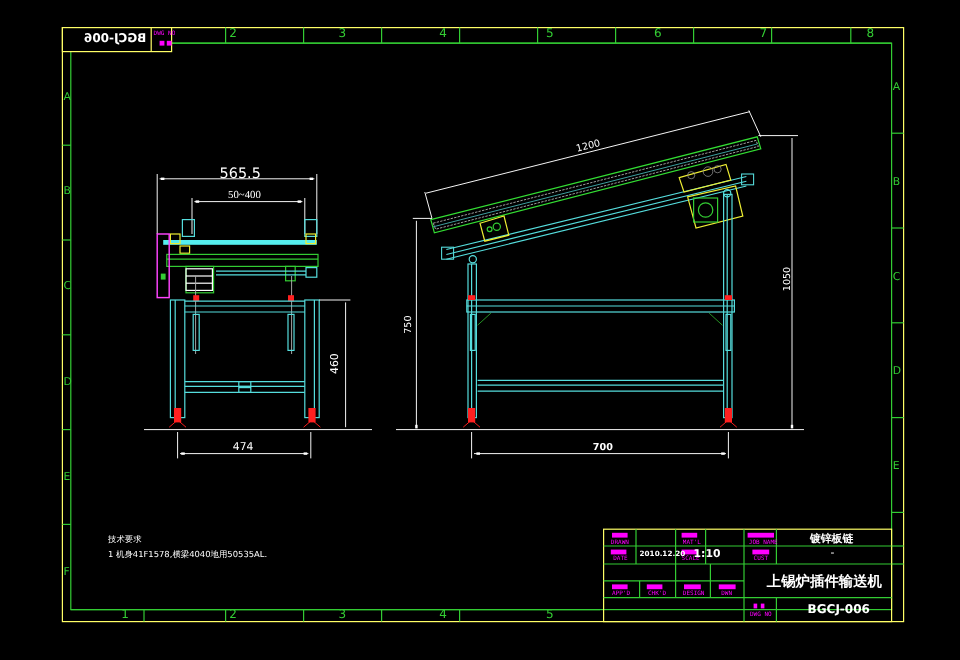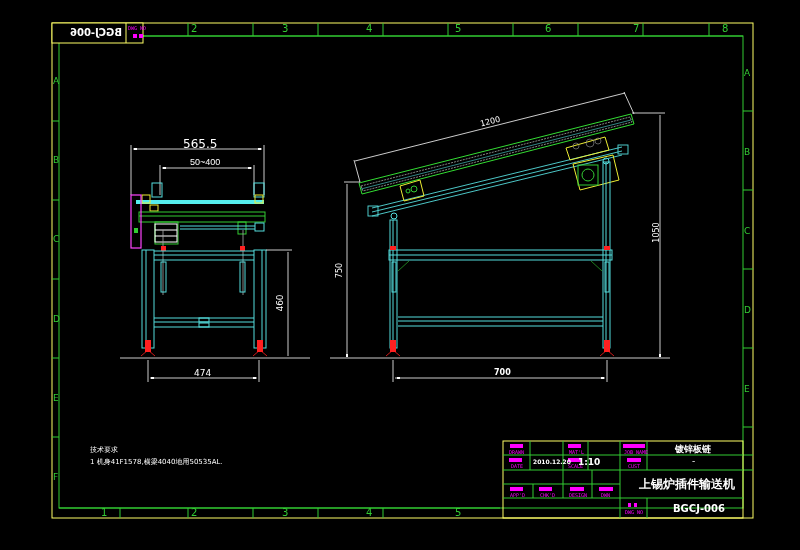--- a/index.html
+++ b/index.html
@@ -278,21 +278,21 @@
 <div style="position:absolute;left:53px;top:393px;color:#33cc33;font-size:9px;font-family:'DejaVu Sans',sans-serif;">E</div>
 <div style="position:absolute;left:53px;top:472px;color:#33cc33;font-size:9px;font-family:'DejaVu Sans',sans-serif;">F</div>
 
 <div style="position:absolute;left:744px;top:68px;color:#33cc33;font-size:9px;font-family:'DejaVu Sans',sans-serif;">A</div>
 <div style="position:absolute;left:744px;top:147px;color:#33cc33;font-size:9px;font-family:'DejaVu Sans',sans-serif;">B</div>
 <div style="position:absolute;left:744px;top:226px;color:#33cc33;font-size:9px;font-family:'DejaVu Sans',sans-serif;">C</div>
 <div style="position:absolute;left:744px;top:305px;color:#33cc33;font-size:9px;font-family:'DejaVu Sans',sans-serif;">D</div>
 <div style="position:absolute;left:744px;top:384px;color:#33cc33;font-size:9px;font-family:'DejaVu Sans',sans-serif;">E</div>
 
 <div style="position:absolute;left:183px;top:137px;color:#fff;font-size:12px;font-family:'DejaVu Sans',sans-serif;">565.5</div>
-<div style="position:absolute;left:190px;top:157px;color:#fff;font-size:9px;font-family:Liberation Sans, sans-serif;">50~400</div>
+<div style="position:absolute;left:190px;top:157px;color:#fff;font-size:9px;font-family:Liberation Serif, serif;">50~400</div>
 <div style="position:absolute;left:271px;top:298px;color:#fff;font-size:9px;font-family:'DejaVu Sans',sans-serif;transform:rotate(-90deg);">460</div>
 <div style="position:absolute;left:194px;top:368px;color:#fff;font-size:9px;font-family:'DejaVu Sans',sans-serif;">474</div>
 
 <div style="position:absolute;left:480px;top:117px;color:#fff;font-size:8px;font-family:'DejaVu Sans',sans-serif;transform:rotate(-14deg);">1200</div>
 <div style="position:absolute;left:332px;top:266px;color:#fff;font-size:8px;font-family:'DejaVu Sans',sans-serif;transform:rotate(-90deg);">750</div>
 <div style="position:absolute;left:646px;top:228px;color:#fff;font-size:8px;font-family:'DejaVu Sans',sans-serif;transform:rotate(-90deg);">1050</div>
 <div style="position:absolute;left:494px;top:368px;color:#fff;font-size:8px;font-family:'DejaVu Sans',sans-serif;font-weight:bold;">700</div>
 
 <div class="notes">
   <div style="font-weight:normal;">技术要求</div>

